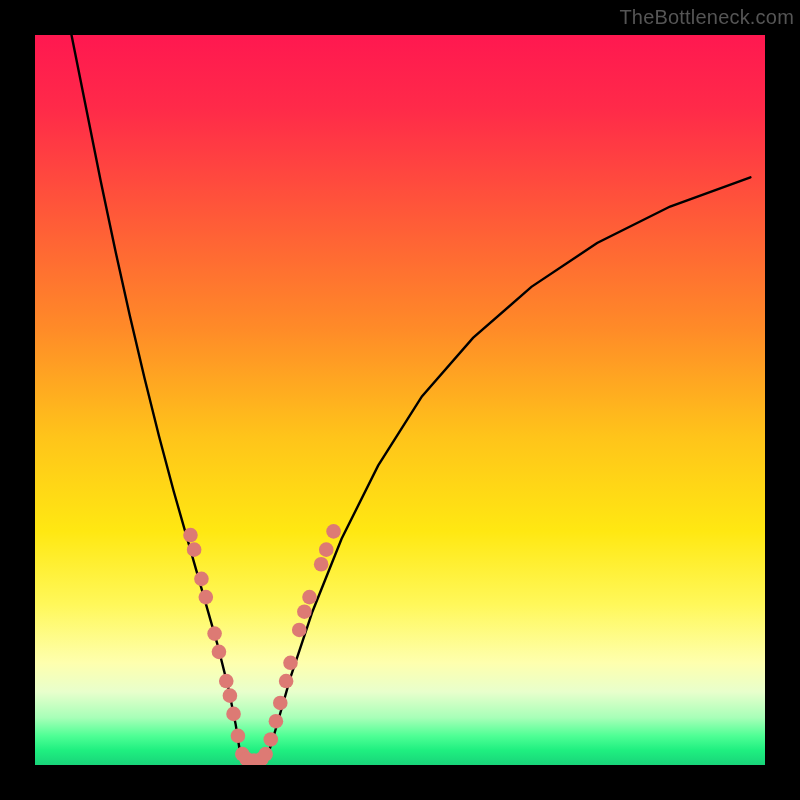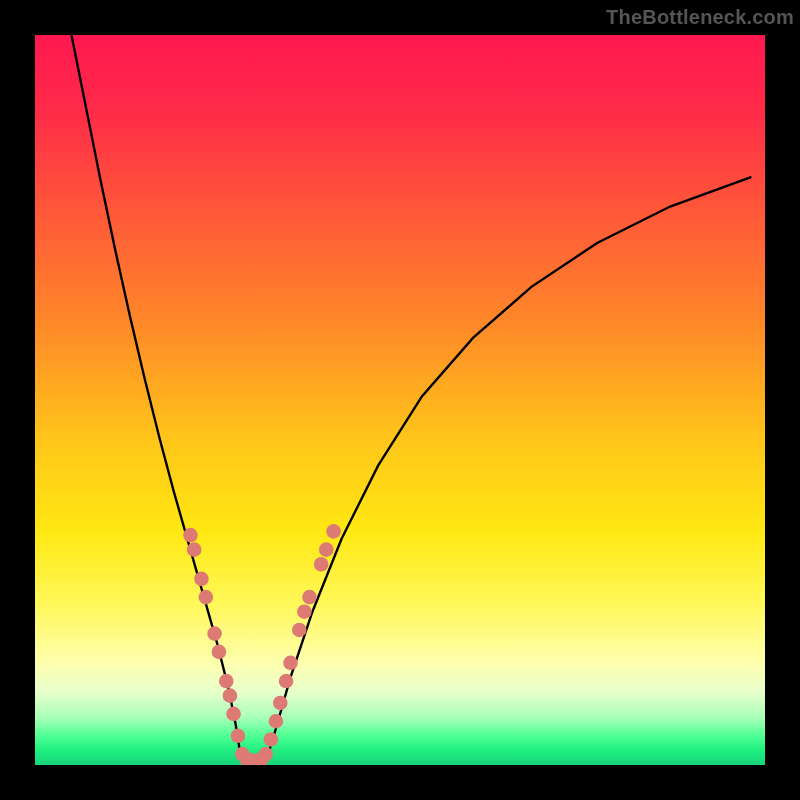--- a/index.html
+++ b/index.html
@@ -29,21 +29,21 @@
     top: 0;
     width: 100%;
     height: 100%;
   }
   .watermark {
     position: absolute;
     top: 6px;
     right: 6px;
     font-family: Arial, Helvetica, sans-serif;
     font-size: 20px;
-    font-weight: 700;
+    font-weight: 400;
     color: #555555;
     letter-spacing: 0.2px;
   }
   svg.curves {
     position: absolute;
     left: 0;
     top: 0;
     width: 100%;
     height: 100%;
   }

